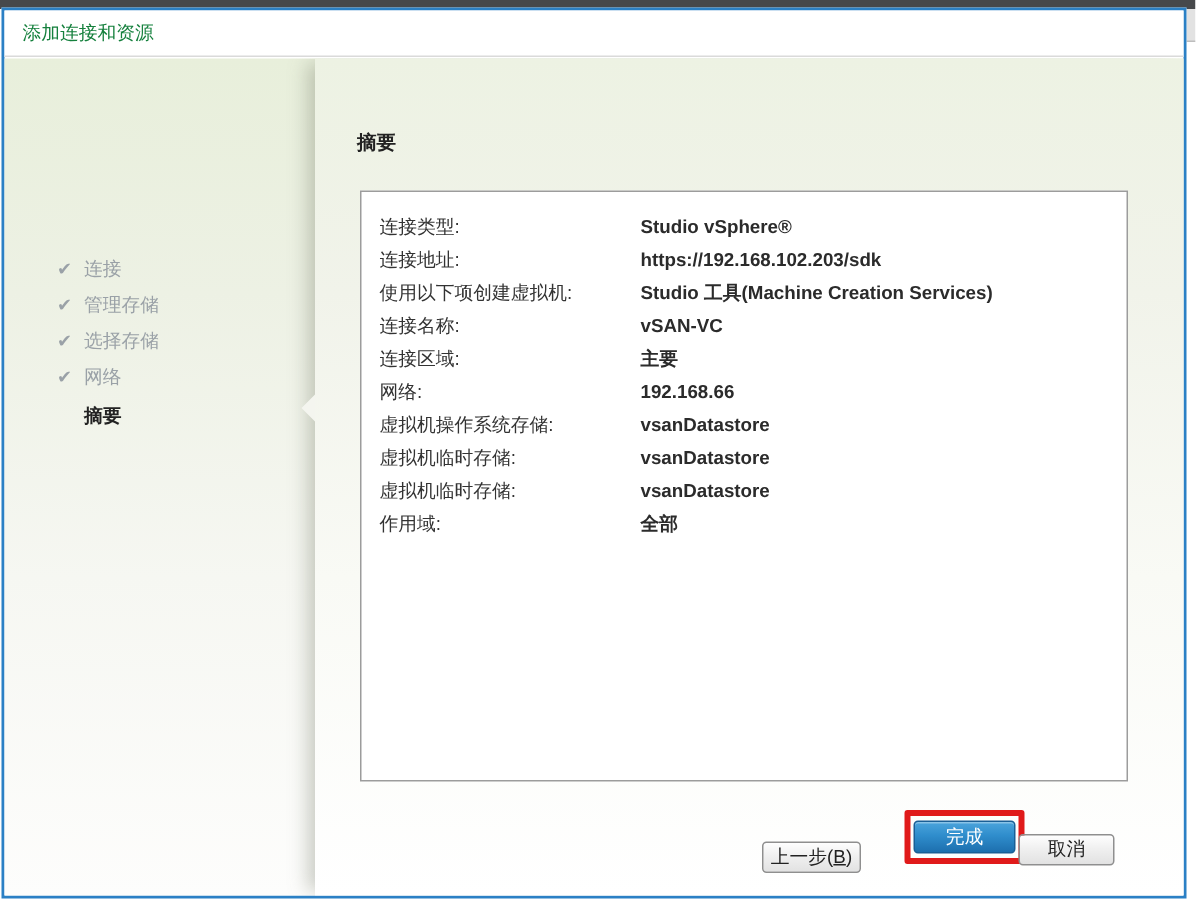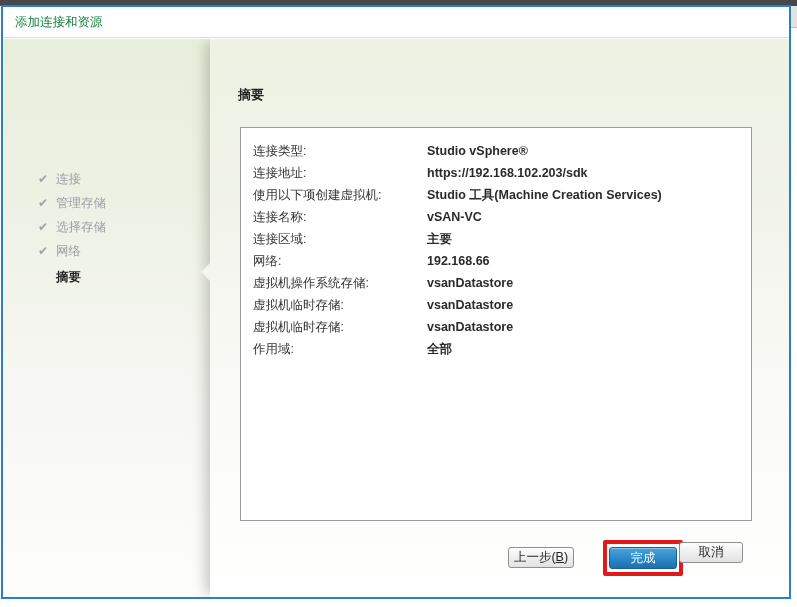--- a/index.html
+++ b/index.html
@@ -64,21 +64,21 @@
     padding:12px 12px 0 12px;
   }
   .summary-row { height:22px; line-height:22px; font-size:12.5px; white-space:nowrap; }
   .summary-row .lbl { display:inline-block; width:174px; color:#333; vertical-align:top; }
   .summary-row .val { font-weight:bold; color:#2b2b2b; }
   
   .btn {
     position:absolute; height:21px; border:1px solid #8f8f8f; border-radius:3px;
     background:linear-gradient(180deg,#fefefe 0%,#f0f0f0 45%,#e2e2e2 100%);
     font-size:12.5px; color:#222; text-align:center; line-height:19px;
-    font-family:inherit; cursor:default; padding:0;
+    font-family:inherit; cursor:default; padding:0;margin-top:14px;
   }
   .btn-back { left:298px; top:508px; width:66px; }
   .btn-cancel { left:469px; top:503px; width:64px; }
   .finish-annotation {
     position:absolute; left:373px; top:501px; width:80px; height:36px;
     border:4px solid #e01a1a; border-radius:2px;
     display:flex; align-items:center; justify-content:center;margin-left:20px;
   }
   .btn-finish {
     width:68px; height:22px; border:1px solid #1a5f96; border-radius:3px;

